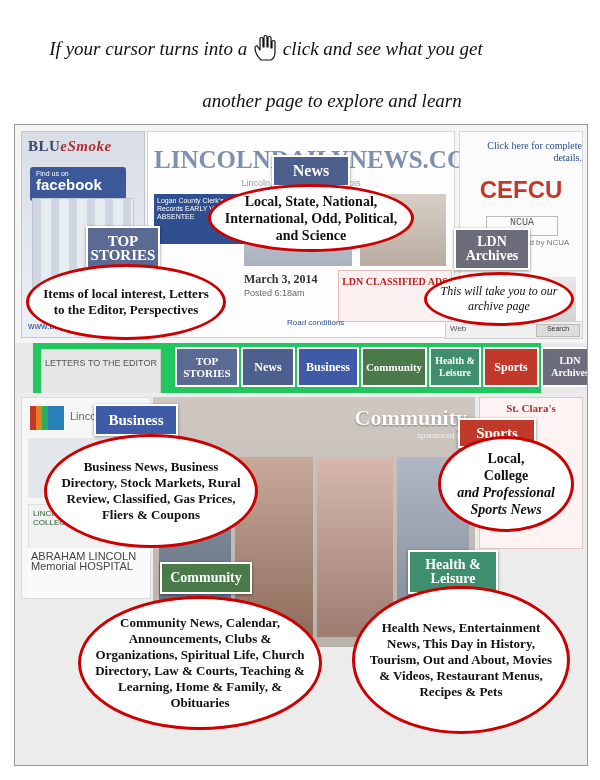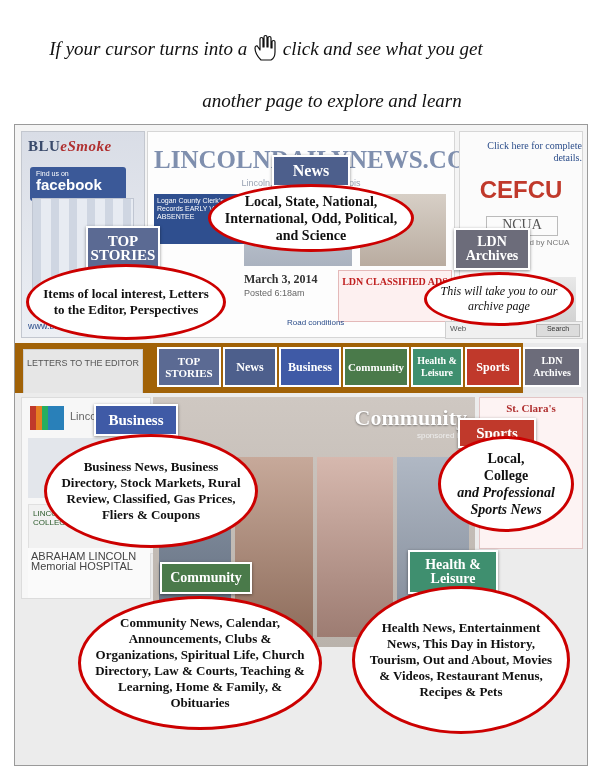--- a/index.html
+++ b/index.html
@@ -132,21 +132,21 @@
   .right-ad .clickhere{
     position:absolute;top:8px;left:0;width:122px;text-align:right;
     font-size:10px;color:#2b4d8a;line-height:12px;font-family:"Liberation Serif",serif;
   }
   .right-ad .cefcu{
     position:absolute;top:44px;left:0;width:122px;text-align:center;
     font-size:24px;font-weight:bold;color:#c0392b;font-family:"Liberation Sans",sans-serif;
   }
   .right-ad .ncua{
     position:absolute;top:84px;left:26px;width:70px;height:18px;border:1px solid #bbb;
-    font-size:14px;text-align:center;color:#555;font-family:Liberation Serif, serif;
+    font-size:10px;text-align:center;color:#555;font-family:Liberation Mono, monospace;
   }
   .right-ad .insured{
     position:absolute;top:106px;left:0;width:122px;text-align:center;
     font-size:8px;color:#777;font-family:"Liberation Sans",sans-serif;
   }
   .right-ad .bar{
     position:absolute;left:6px;bottom:8px;width:110px;height:52px;
     background:linear-gradient(#e8e8e8,#cfcfcf);
   }
 
@@ -156,21 +156,21 @@
     background:#f0f0f0;border:1px solid #cfcfcf;
   }
   .searchrow .lbl{font-size:8px;color:#555;padding:2px 0 0 4px;font-family:"Liberation Sans",sans-serif;}
   .searchrow .btn{
     position:absolute;right:2px;top:2px;width:42px;height:11px;background:#dcdcdc;
     border:1px solid #bbb;font-size:7px;text-align:center;color:#333;
     font-family:"Liberation Sans",sans-serif;
   }
 
   
-  .navstrip{position:absolute;left:0;top:218px;width:508px;height:50px;background:#a16207;}
+  .navstrip{position:absolute;left:18px;top:218px;width:508px;height:50px;background:#22c55e;}
   .nav-lte{
     position:absolute;left:8px;top:6px;width:118px;height:36px;background:#e6e6e6;
     border:1px solid #cfcfcf;color:#555;font-size:9px;text-align:center;padding-top:8px;
     line-height:11px;font-family:"Liberation Sans",sans-serif;
   }
   .navbtn{
     position:absolute;top:4px;height:40px;color:#fff;font-weight:bold;
     font-family:"Liberation Serif",serif;text-align:center;
     border:2px solid #fff;box-sizing:border-box;font-size:12px;
     display:flex;align-items:center;justify-content:center;line-height:12px;

